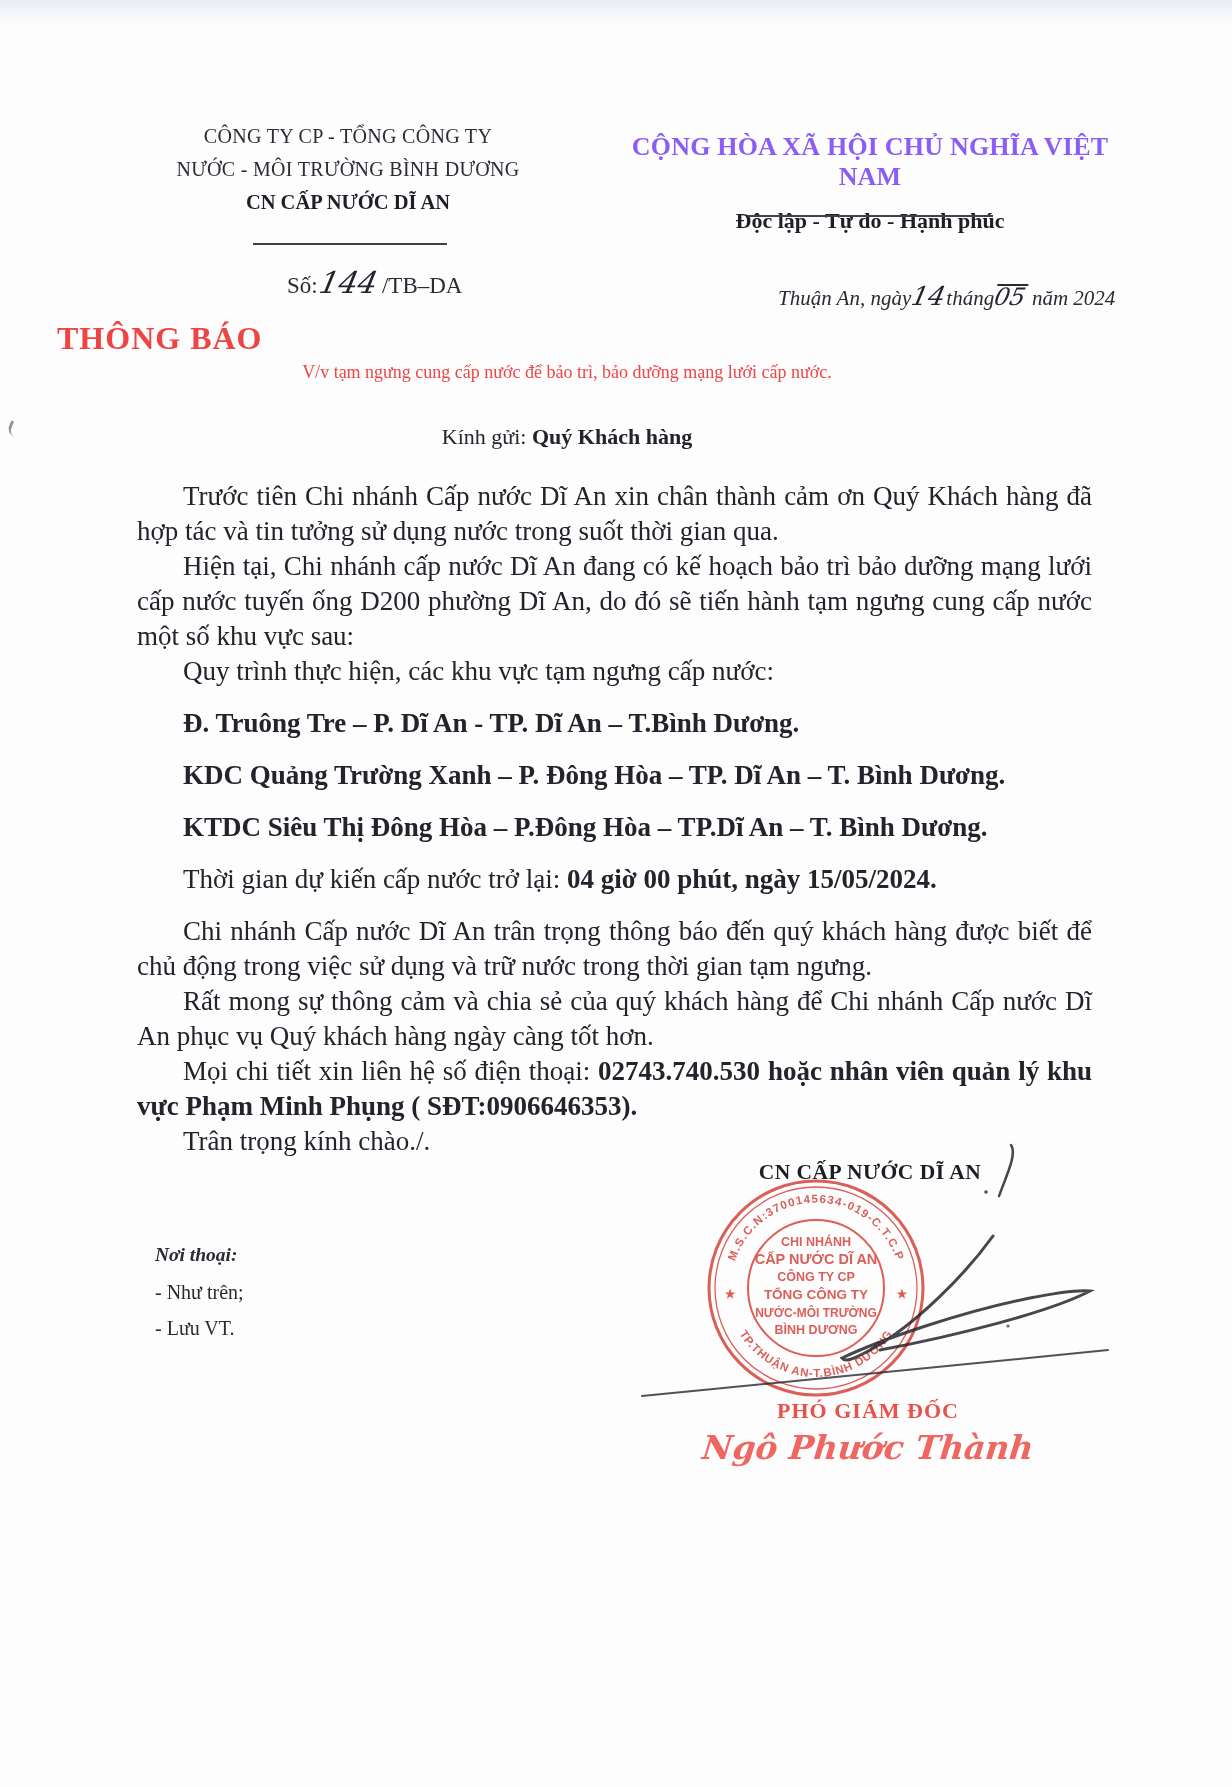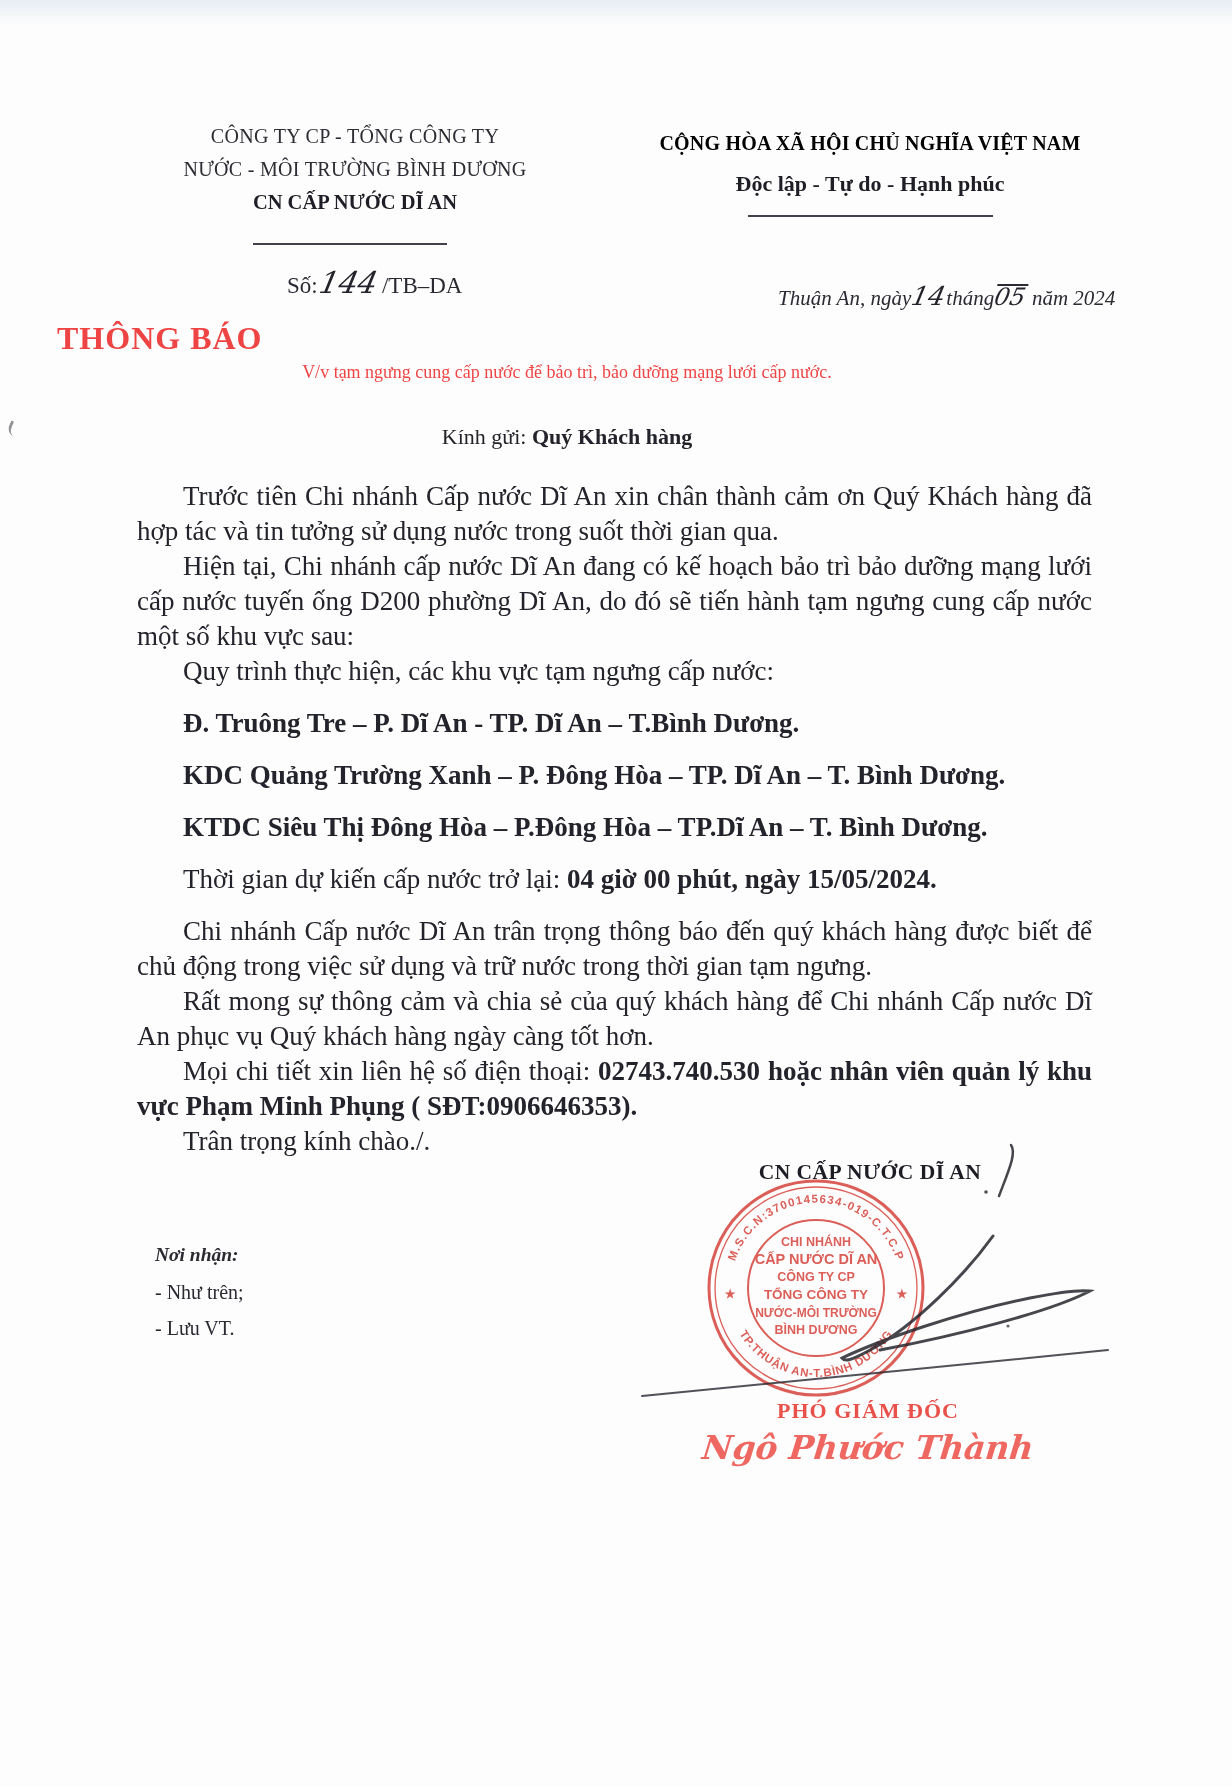--- a/index.html
+++ b/index.html
@@ -4,27 +4,27 @@
 <style>
   html,body{margin:0;padding:0;background:#ffffff;}
   .page{
     position:relative;width:1232px;height:1787px;overflow:hidden;
     background:#fdfdfd;color:#22222a;
     font-family:"Liberation Serif",serif;
   }
   .scan-top{position:absolute;left:0;top:0;width:100%;height:28px;
     background:linear-gradient(180deg,#e8edf3 0%,rgba(255,255,255,0) 90%);}
   
-  .hdr-left{position:absolute;left:118px;top:120px;width:474px;text-align:center;line-height:33px;}
+  .hdr-left{position:absolute;left:111px;top:120px;width:474px;text-align:center;line-height:33px;}
   .hdr-left .l{font-size:20px;letter-spacing:.3px;color:#2c2c34;}
   .hdr-left .l3{font-size:20.5px;font-weight:bold;color:#1e1e26;}
   .rule{position:absolute;height:2px;background:#41414b;}
   .rule-left{left:253px;top:243px;width:194px;}
   .hdr-right{position:absolute;left:620px;top:132px;width:500px;text-align:center;}
-  .hdr-right .n1{font-size:20px;font-weight:bold;letter-spacing:.2px;color:#000000;}
+  .hdr-right .n1{font-size:26px;font-weight:bold;letter-spacing:.2px;color:#8b5cf6;}
   .hdr-right .n2{font-size:22px;font-weight:bold;margin-top:16px;color:#1e1e26;}
   .rule-right{left:748px;top:215px;width:245px;}
   
   .doc-number{position:absolute;left:287px;top:270px;font-size:23px;color:#2a2a33;}
   .hand{font-family:"DejaVu Serif",serif;font-style:italic;display:inline-block;transform:skewX(-12deg);color:#23232b;}
   .hand-num{font-size:30px;line-height:26px;letter-spacing:0px;margin:0 5px 0 2px;}
   .date-line{position:absolute;left:778px;top:284px;font-size:21px;font-style:italic;color:#2a2a33;white-space:nowrap;}
   .hand-day{font-size:26px;line-height:22px;margin:0 1px;}
   .hand-month{font-size:24px;line-height:22px;margin:0 1px;border-top:2px solid #2a2a33;}
   
@@ -94,21 +94,21 @@
     <p class="ind sp"><span>Thời gian dự kiến cấp nước trở lại: </span><b>04 giờ 00 phút, ngày 15/05/2024.</b></p>
     <p class="ind">Chi nhánh Cấp nước Dĩ An trân trọng thông báo đến quý khách hàng được biết để chủ động trong việc sử dụng và trữ nước trong thời gian tạm ngưng.</p>
     <p class="ind">Rất mong sự thông cảm và chia sẻ của quý khách hàng để Chi nhánh Cấp nước Dĩ An phục vụ Quý khách hàng ngày càng tốt hơn.</p>
     <p class="ind"><span>Mọi chi tiết xin liên hệ số điện thoại: </span><b>02743.740.530 hoặc nhân viên quản lý khu vực Phạm Minh Phụng ( SĐT:0906646353).</b></p>
     <p class="ind">Trân trọng kính chào./.</p>
   </div>
 
   <div class="sig-org">CN CẤP NƯỚC DĨ AN</div>
 
   <div class="recipients">
-    <div class="rec-label">Nơi nhận:</div>
+    <div class="rec-label">Nơi thoại:</div>
     <div class="rec-item">- Như trên;</div>
     <div class="rec-item">- Lưu VT.</div>
   </div>
 
   <svg class="stamp" width="224" height="224" viewBox="-112 -112 224 224">
     <circle cx="0" cy="0" r="107" fill="none" stroke="#d9534c" stroke-width="3"></circle>
     <circle cx="0" cy="0" r="101" fill="none" stroke="#d9534c" stroke-width="1.3"></circle>
     <circle cx="0" cy="0" r="68" fill="none" stroke="#d9534c" stroke-width="2"></circle>
     <defs>
       <path id="arcTop" d="M -80 30 A 85.4 85.4 0 1 1 80 30" fill="none"></path>

